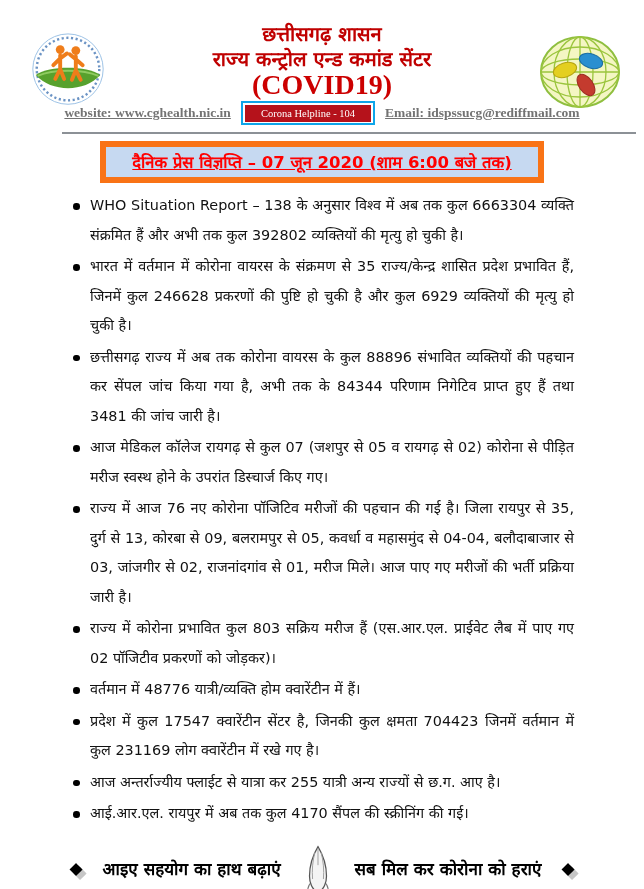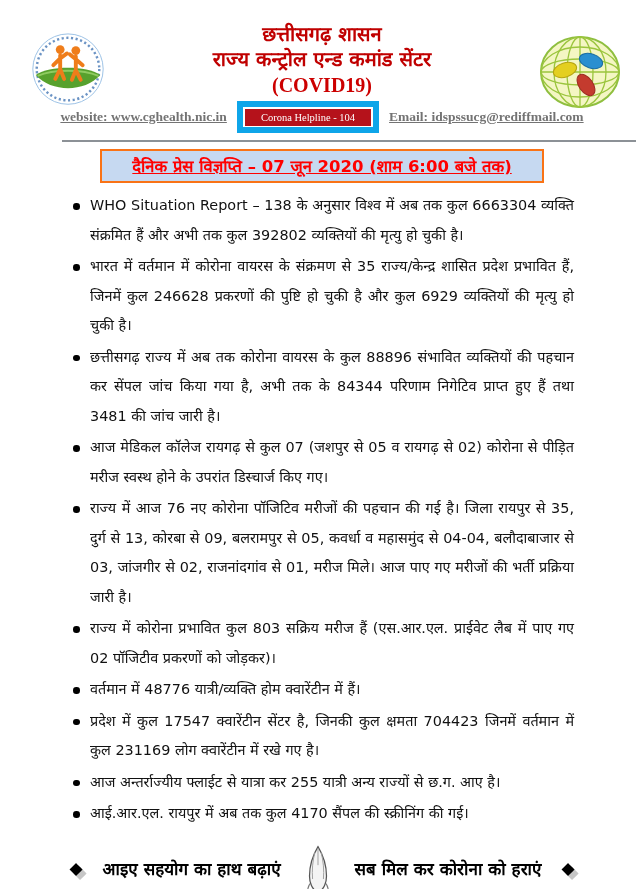--- a/index.html
+++ b/index.html
@@ -14,49 +14,49 @@
   }
   
   .header { padding-top:22px; text-align:center; }
   .org-line {
     color:#c00000; font-weight:bold;
     font-size:20px; line-height:25px;
   }
   .covid-line {
     color:#cc0000; font-weight:bold;
     font-family:"Liberation Serif", serif;
-    font-size:20px; line-height:26px;
+    font-size:28px; line-height:26px;
   }
   .logo { position:absolute; }
   .logo-left  { left:24px;  top:30px; width:88px; height:86px; }
   .logo-right { right:22px; top:34px; width:84px; height:78px; }
 
   .contact-row {
     margin-top:3px;
     display:flex; justify-content:center; align-items:center; gap:10px;
     font-family:"Liberation Serif", serif;
     font-weight:bold; font-size:13.5px; color:#17365d;
   }
   .contact-link { text-decoration:underline; color:#737373; }
   .helpline-box {
-    border:6px solid #0ea5e9; background:#fff; padding:2px;
+    border:2px solid #0ea5e9; background:#fff; padding:2px;
   }
   .helpline-inner {
     background:#b5121b; color:#ffffff;
     font-size:10.5px; font-weight:normal;
     padding:3px 16px; white-space:nowrap;
   }
   .separator {
     margin:7px 8px 0 62px;
     border:none; border-top:2px solid #8c9196; height:0;
   }
   
   .title-bar {
     width:444px; margin:7px auto 0 auto;
-    background:#c6d9f1; border:2px solid #f97316;
+    background:#c6d9f1; border:6px solid #f97316;
     text-align:center; padding:3px 2px 4px 2px;
   }
   .title-bar span {
     color:#ff0000; font-weight:bold; font-size:16.5px;
     text-decoration:underline;
   }
   
   ul.bullets {
     list-style:none;
     margin:8px 70px 0 72px;

